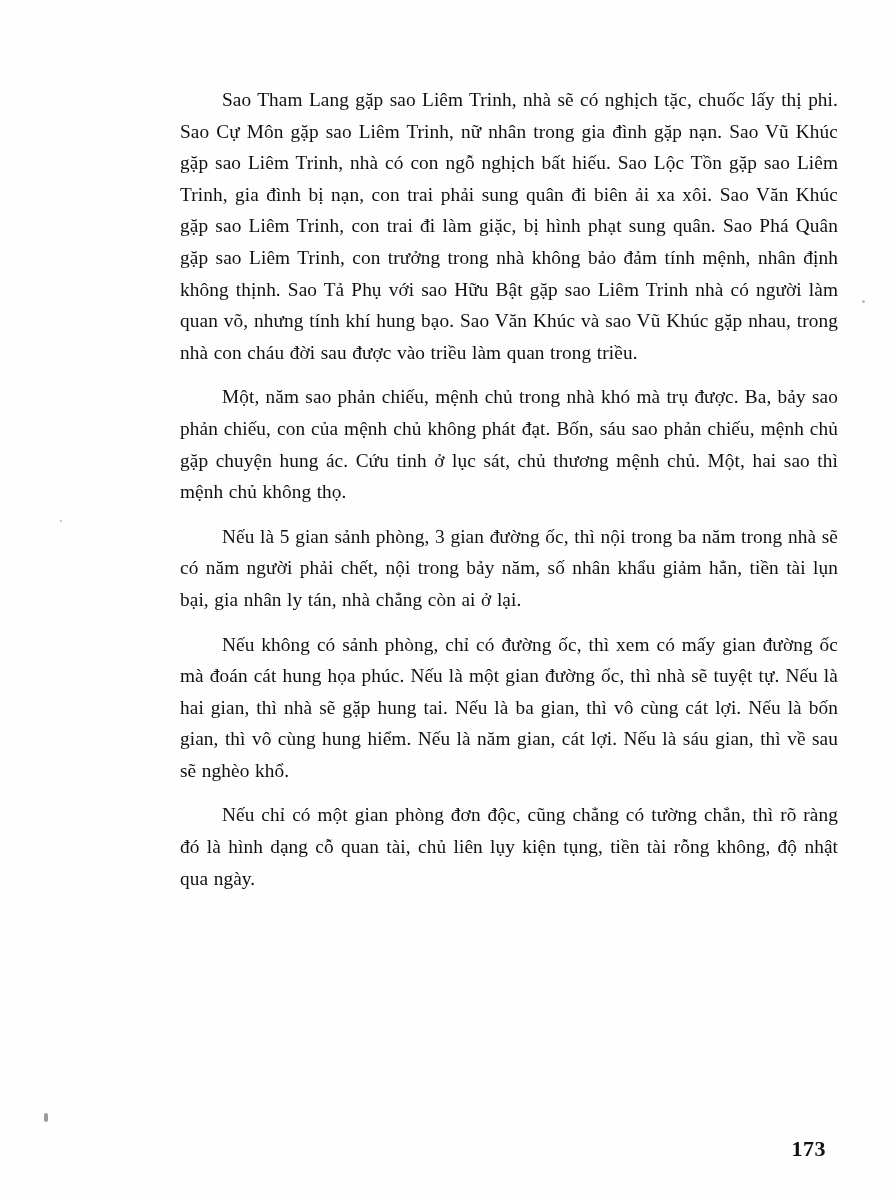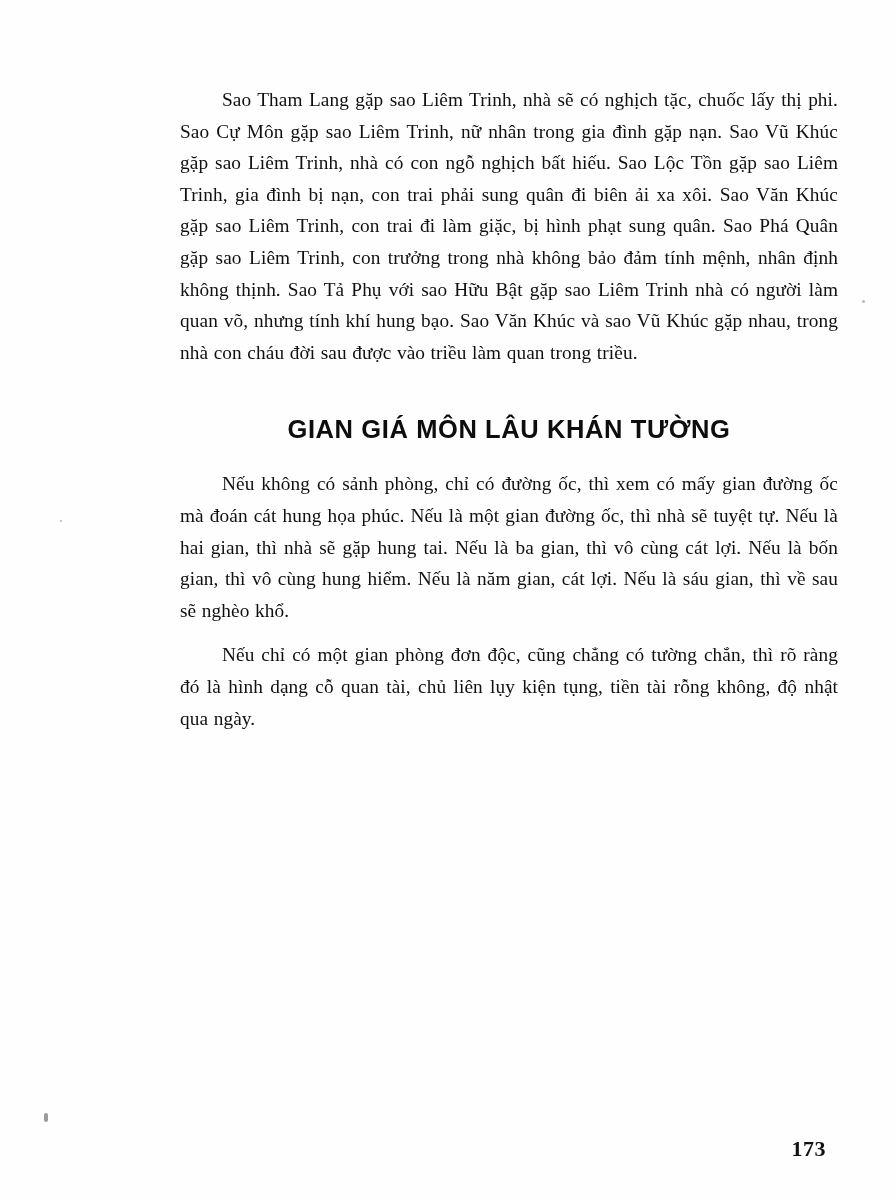--- a/index.html
+++ b/index.html
@@ -83,23 +83,24 @@
 </style>
 </head>
 <body>
 
 <div class="page">
 
   <div class="content">
 
     <p class="para">Sao Tham Lang gặp sao Liêm Trinh, nhà sẽ có nghịch tặc, chuốc lấy thị phi. Sao Cự Môn gặp sao Liêm Trinh, nữ nhân trong gia đình gặp nạn. Sao Vũ Khúc gặp sao Liêm Trinh, nhà có con ngỗ nghịch bất hiếu. Sao Lộc Tồn gặp sao Liêm Trinh, gia đình bị nạn, con trai phải sung quân đi biên ải xa xôi. Sao Văn Khúc gặp sao Liêm Trinh, con trai đi làm giặc, bị hình phạt sung quân. Sao Phá Quân gặp sao Liêm Trinh, con trưởng trong nhà không bảo đảm tính mệnh, nhân định không thịnh. Sao Tả Phụ với sao Hữu Bật gặp sao Liêm Trinh nhà có người làm quan võ, nhưng tính khí hung bạo. Sao Văn Khúc và sao Vũ Khúc gặp nhau, trong nhà con cháu đời sau được vào triều làm quan trong triều.</p>
 
+    <p class="para">Một, năm sao phản chiếu, mệnh chủ trong nhà khó mà trụ được. Ba, bảy sao phản chiếu, con của mệnh chủ không phát đạt. Bốn, sáu sao phản chiếu, mệnh chủ gặp chuyện hung ác. Cứu tinh ở lục sát, chủ thương mệnh chủ. Một, hai sao thì mệnh chủ không thọ.</p>
 
-    <h2 class="heading">GIAN GIÁ MÔN LÂU KHÁN TƯỜNG</h2>
 
+    <p class="para">Nếu là 5 gian sảnh phòng, 3 gian đường ốc, thì nội trong ba năm trong nhà sẽ có năm người phải chết, nội trong bảy năm, số nhân khẩu giảm hẳn, tiền tài lụn bại, gia nhân ly tán, nhà chẳng còn ai ở lại.</p>
 
 
     <p class="para">Nếu không có sảnh phòng, chỉ có đường ốc, thì xem có mấy gian đường ốc mà đoán cát hung họa phúc. Nếu là một gian đường ốc, thì nhà sẽ tuyệt tự. Nếu là hai gian, thì nhà sẽ gặp hung tai. Nếu là ba gian, thì vô cùng cát lợi. Nếu là bốn gian, thì vô cùng hung hiểm. Nếu là năm gian, cát lợi. Nếu là sáu gian, thì về sau sẽ nghèo khổ.</p>
 
     <p class="para">Nếu chỉ có một gian phòng đơn độc, cũng chẳng có tường chắn, thì rõ ràng đó là hình dạng cỗ quan tài, chủ liên lụy kiện tụng, tiền tài rỗng không, độ nhật qua ngày.</p>
 
   </div>
 
   <div class="pagenum">173</div>
 

